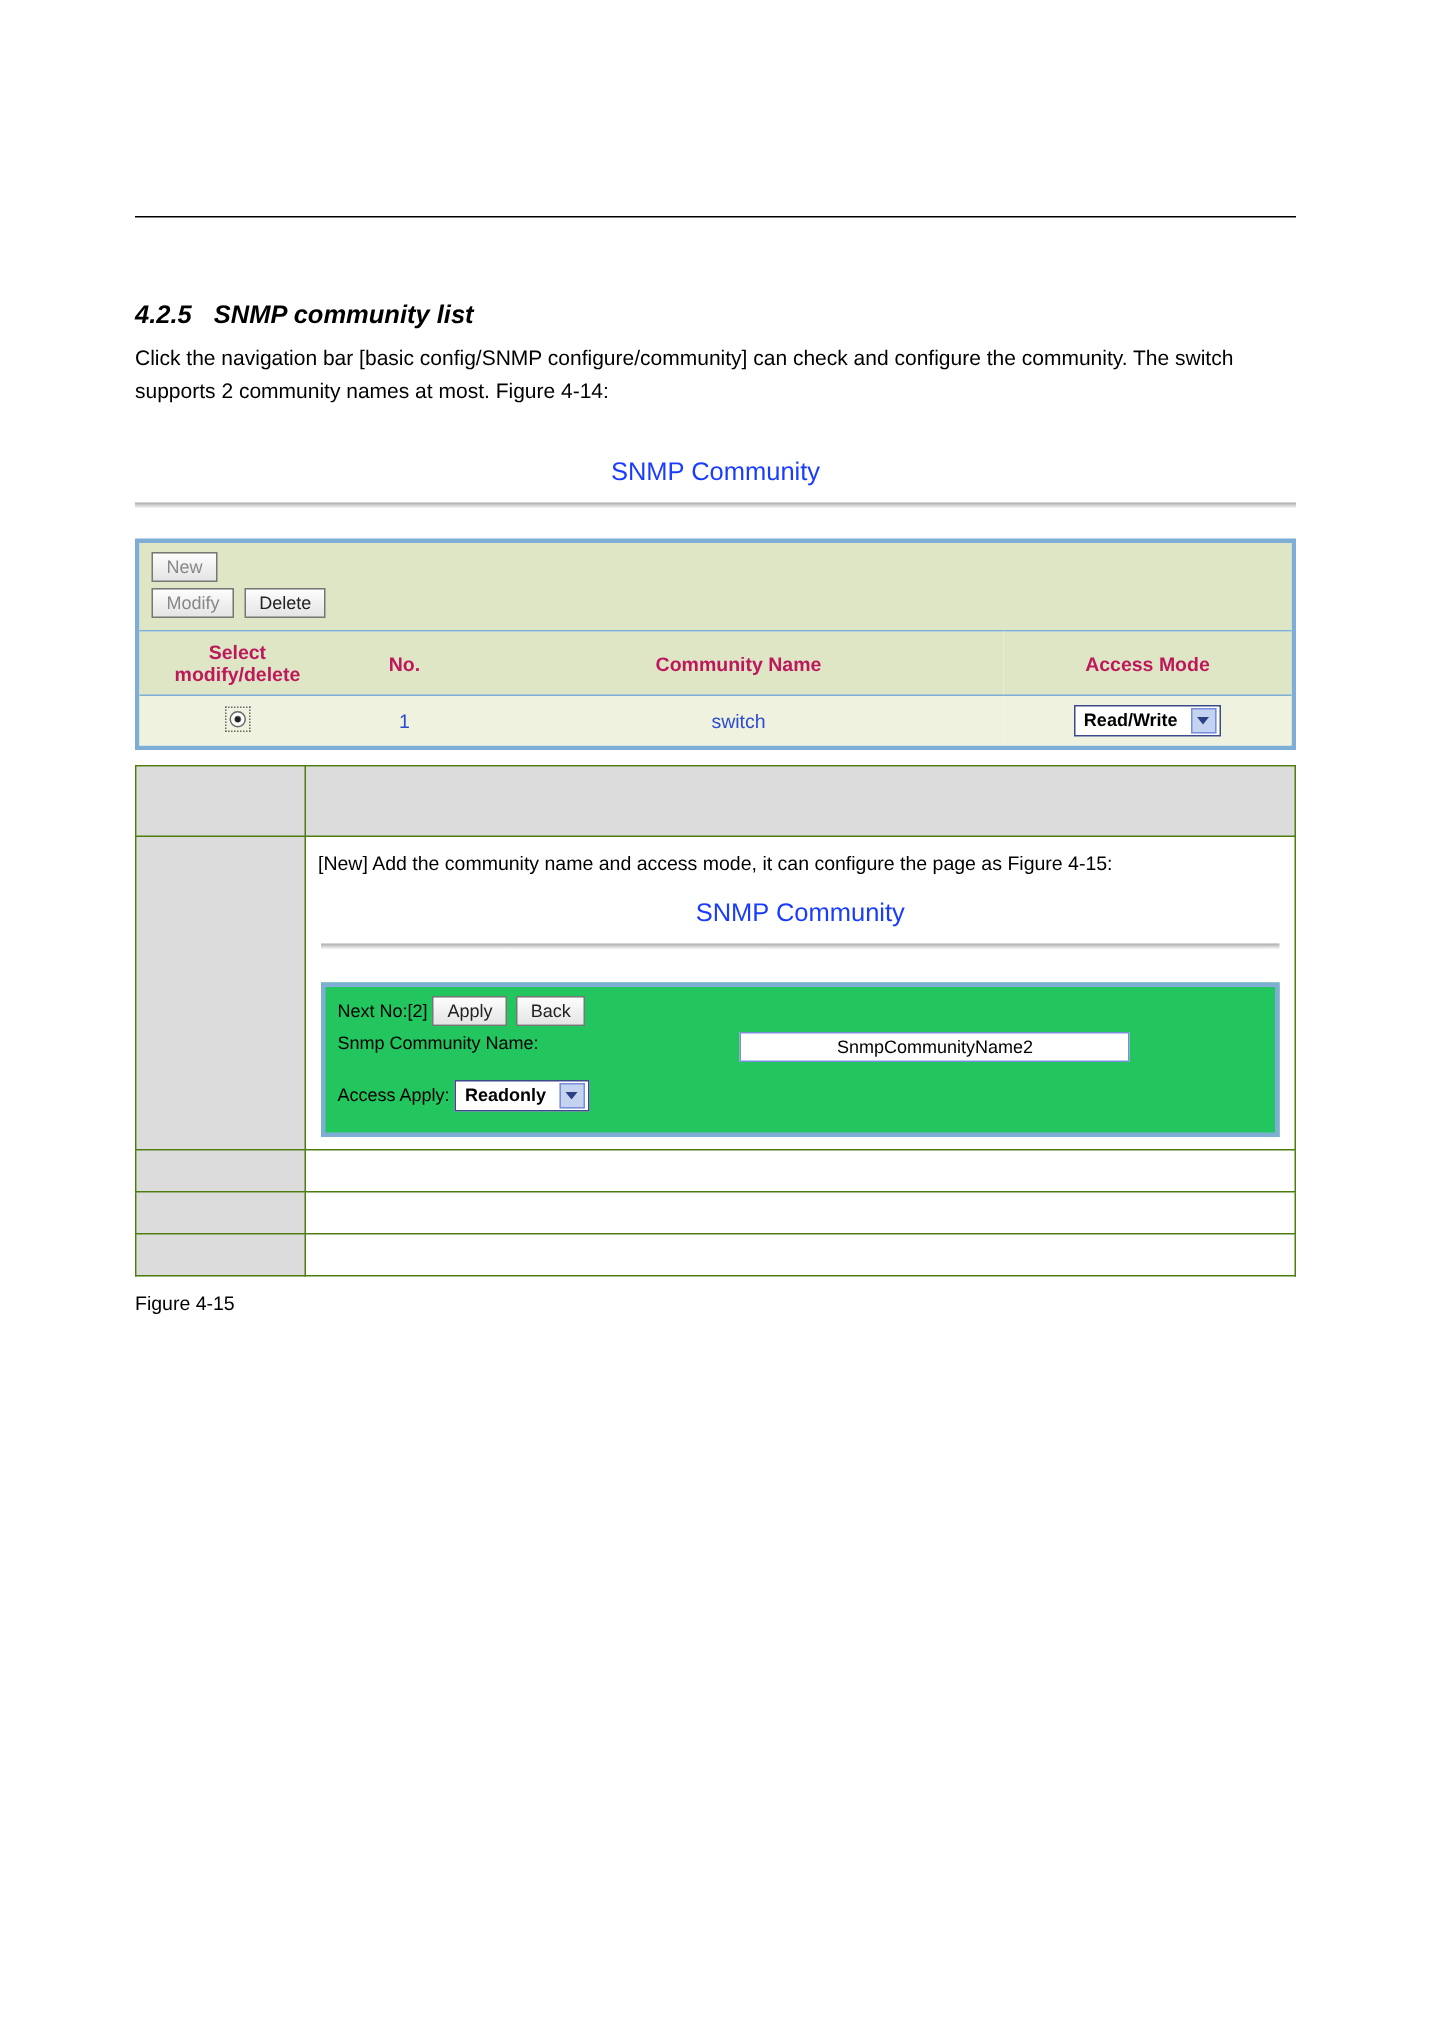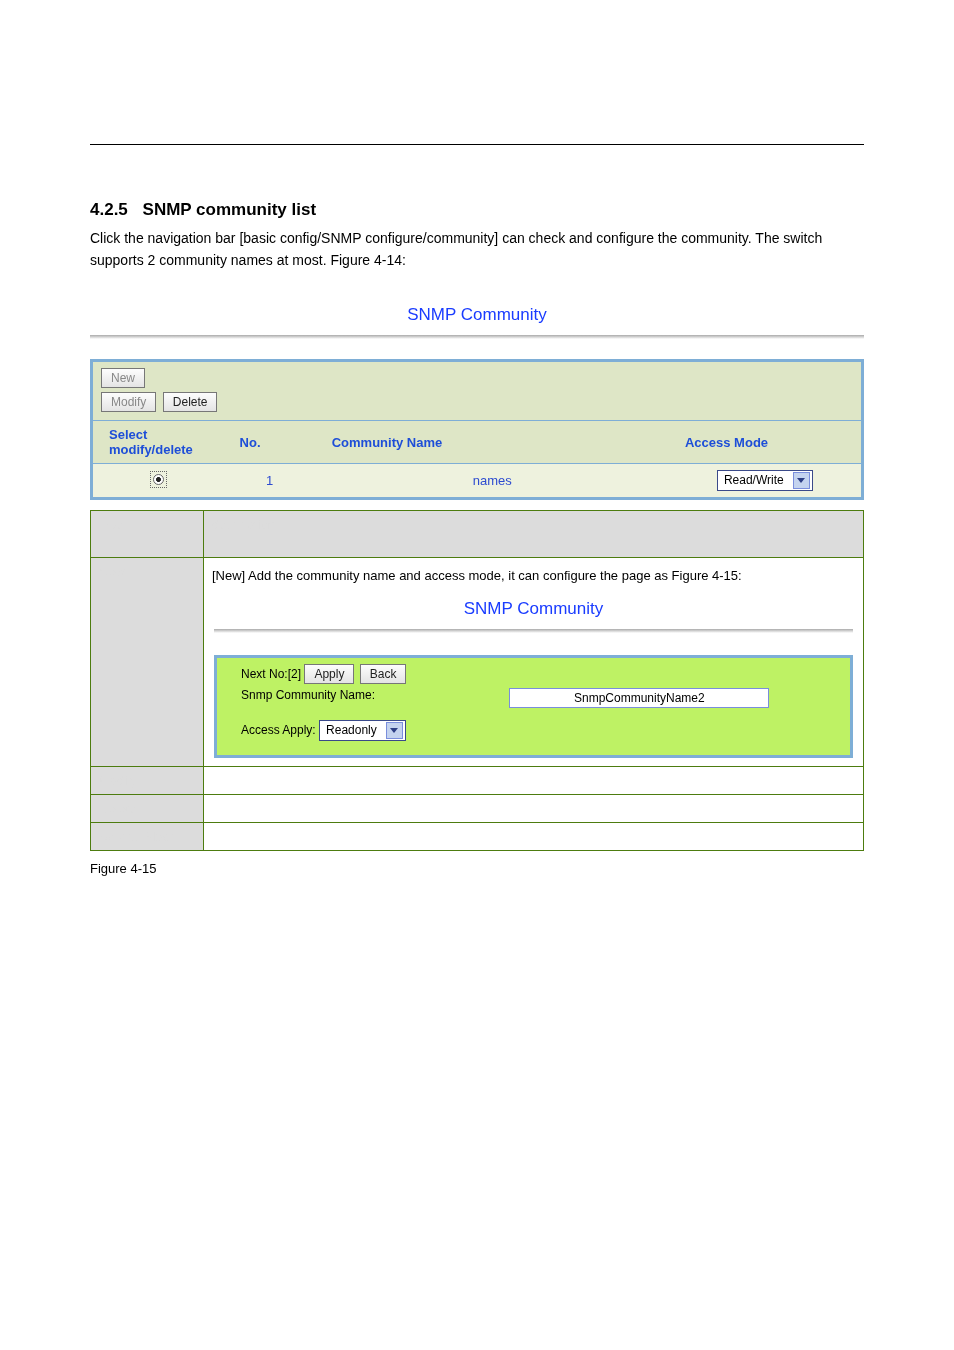--- a/index.html
+++ b/index.html
@@ -15,20 +15,21 @@
   }
   .rule {
     border-top: 1px solid #000;
     margin-top: 54px;
     margin-bottom: 55px;
   }
   .h2 {
     font-size: 17px;
     font-weight: bold;
     margin-bottom: 8px;
+    font-style: italic;
   }
   .h2 .num { margin-right: 10px; }
   .bodytext {
     font-size: 14px;
     line-height: 1.55;
     margin-bottom: 30px;
   }
   .fig-caption {
     font-size: 13px;
     margin-top: 10px;
@@ -71,24 +72,24 @@
   .btn.enabled { color: #222; }
   .fig1-table {
     border-collapse: collapse;
     width: 100%;
     font-family: Arial, sans-serif;
     font-size: 13px;
   }
   .fig1-table th {
     background: #dee6c6;
     border-top: 1px solid #7eaed6;
-    color: #1d4ed8;
+    color: #be185d;
     font-weight: bold;
     padding: 6px 16px;
-    text-align: left;
+    text-align: center;
   }
   .fig1-table td {
     background: #eef2de;
     border-top: 1px solid #7eaed6;
     padding: 6px 4px;
     text-align: center;
   }
   .blue-link { color: #2d4bd0; }
   .radio-td { }
   .radio-dot {
@@ -105,20 +106,21 @@
     background: radial-gradient(circle at center, #222 35%, #fff 36%);
     position: absolute;
     left: 2px; top: 2px;
   }
   .select-look {
     display: inline-block;
     border: 1px solid #3a4a8a;
     background: #fff;
     font-size: 12px;
     padding: 1px 2px 1px 6px;
+    font-weight: bold;
   }
   .select-look .arrow {
     display: inline-block;
     width: 15px; height: 15px;
     background: #c4d3ef;
     border: 1px solid #7a8edc;
     margin-left: 6px;
     position: relative;
     vertical-align: middle;
   }
@@ -163,22 +165,22 @@
     font-size: 17px;
     padding: 2px 0 10px 0;
   }
   .fig2-hr {
     height: 4px;
     background: linear-gradient(to bottom, #aaa, #fff);
     margin-bottom: 22px;
   }
   .fig2-outer {
     border: 3px solid #7eaed6;
-    background: #bef264;
-    padding: 6px 8px 14px 24px;
+    background: #22c55e;
+    padding: 6px 8px 14px 8px;
     font-family: Arial, sans-serif;
     font-size: 12px;
   }
   .fig2-row1 { margin-bottom: 4px; }
   .fig2-row1 .btn { color: #222; }
   .fig2-label { display: inline-block; width: 265px; vertical-align: top; }
   .fig2-input {
     display: inline-block;
     width: 250px;
     background: #fff;
@@ -222,21 +224,21 @@
           <th style="width:17%;">Select modify/delete</th>
           <th style="width:12%;">No.</th>
           <th style="width:46%;">Community Name</th>
           <th style="width:25%;">Access Mode</th>
         </tr>
         <tr>
           <td class="radio-td">
             <span class="radio-dot"></span>
           </td>
           <td class="blue-link">1</td>
-          <td class="blue-link">names</td>
+          <td class="blue-link">switch</td>
           <td>
             <span class="select-look">
               <span>Read/Write</span>
               <span class="arrow"></span>
             </span>
           </td>
         </tr>
       </tbody>
         </table>
     </div>

